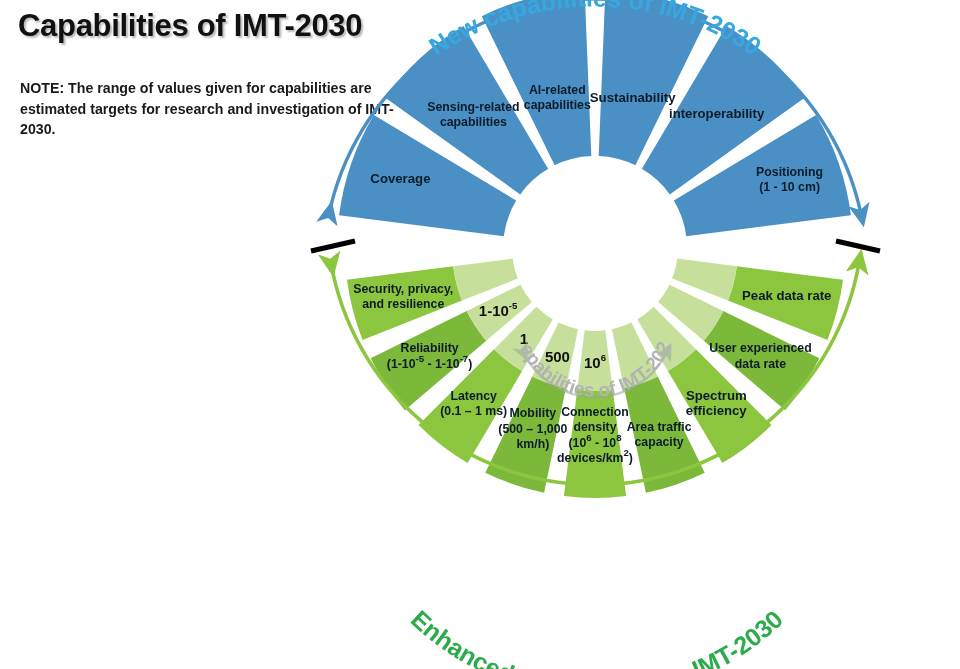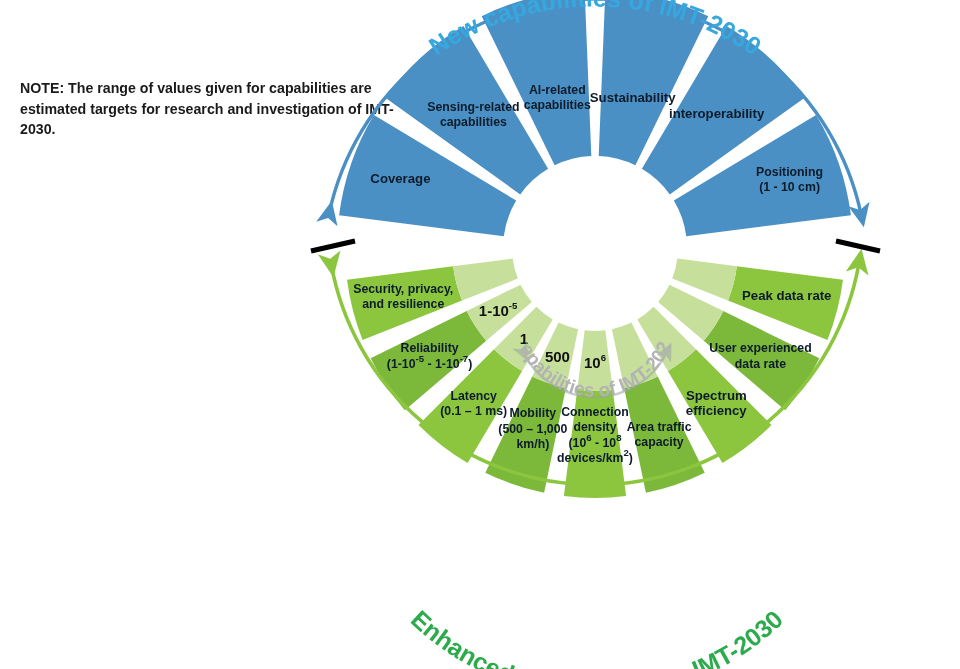--- a/index.html
+++ b/index.html
@@ -46,20 +46,21 @@
   .arc-txt-grey{
     font-family:"Liberation Sans","DejaVu Sans",sans-serif;
     font-weight:bold;fill:#b3b3b3;font-size:19px;
   }
 </style>
 </head>
 <body>
 
 <div id="root">
 
+  <div class="title">Capabilities of IMT-2030</div>
   <div class="note">NOTE: The range of values given for capabilities  are estimated targets for research and investigation of IMT-2030.</div>
 
   <svg id="wheel" width="960" height="669" viewBox="0 0 960 669">
     <defs>
       <marker id="arrBlue" markerWidth="7" markerHeight="7" refX="3" refY="3.2" orient="auto" markerUnits="strokeWidth">
         <path d="M0,0 L7,3.2 L0,6.4 L1.8,3.2 Z" fill="#4a90c4"></path>
       </marker>
       <marker id="arrGreen" markerWidth="7" markerHeight="7" refX="3" refY="3.2" orient="auto" markerUnits="strokeWidth">
         <path d="M0,0 L7,3.2 L0,6.4 L1.8,3.2 Z" fill="#8cc63e"></path>
       </marker>

